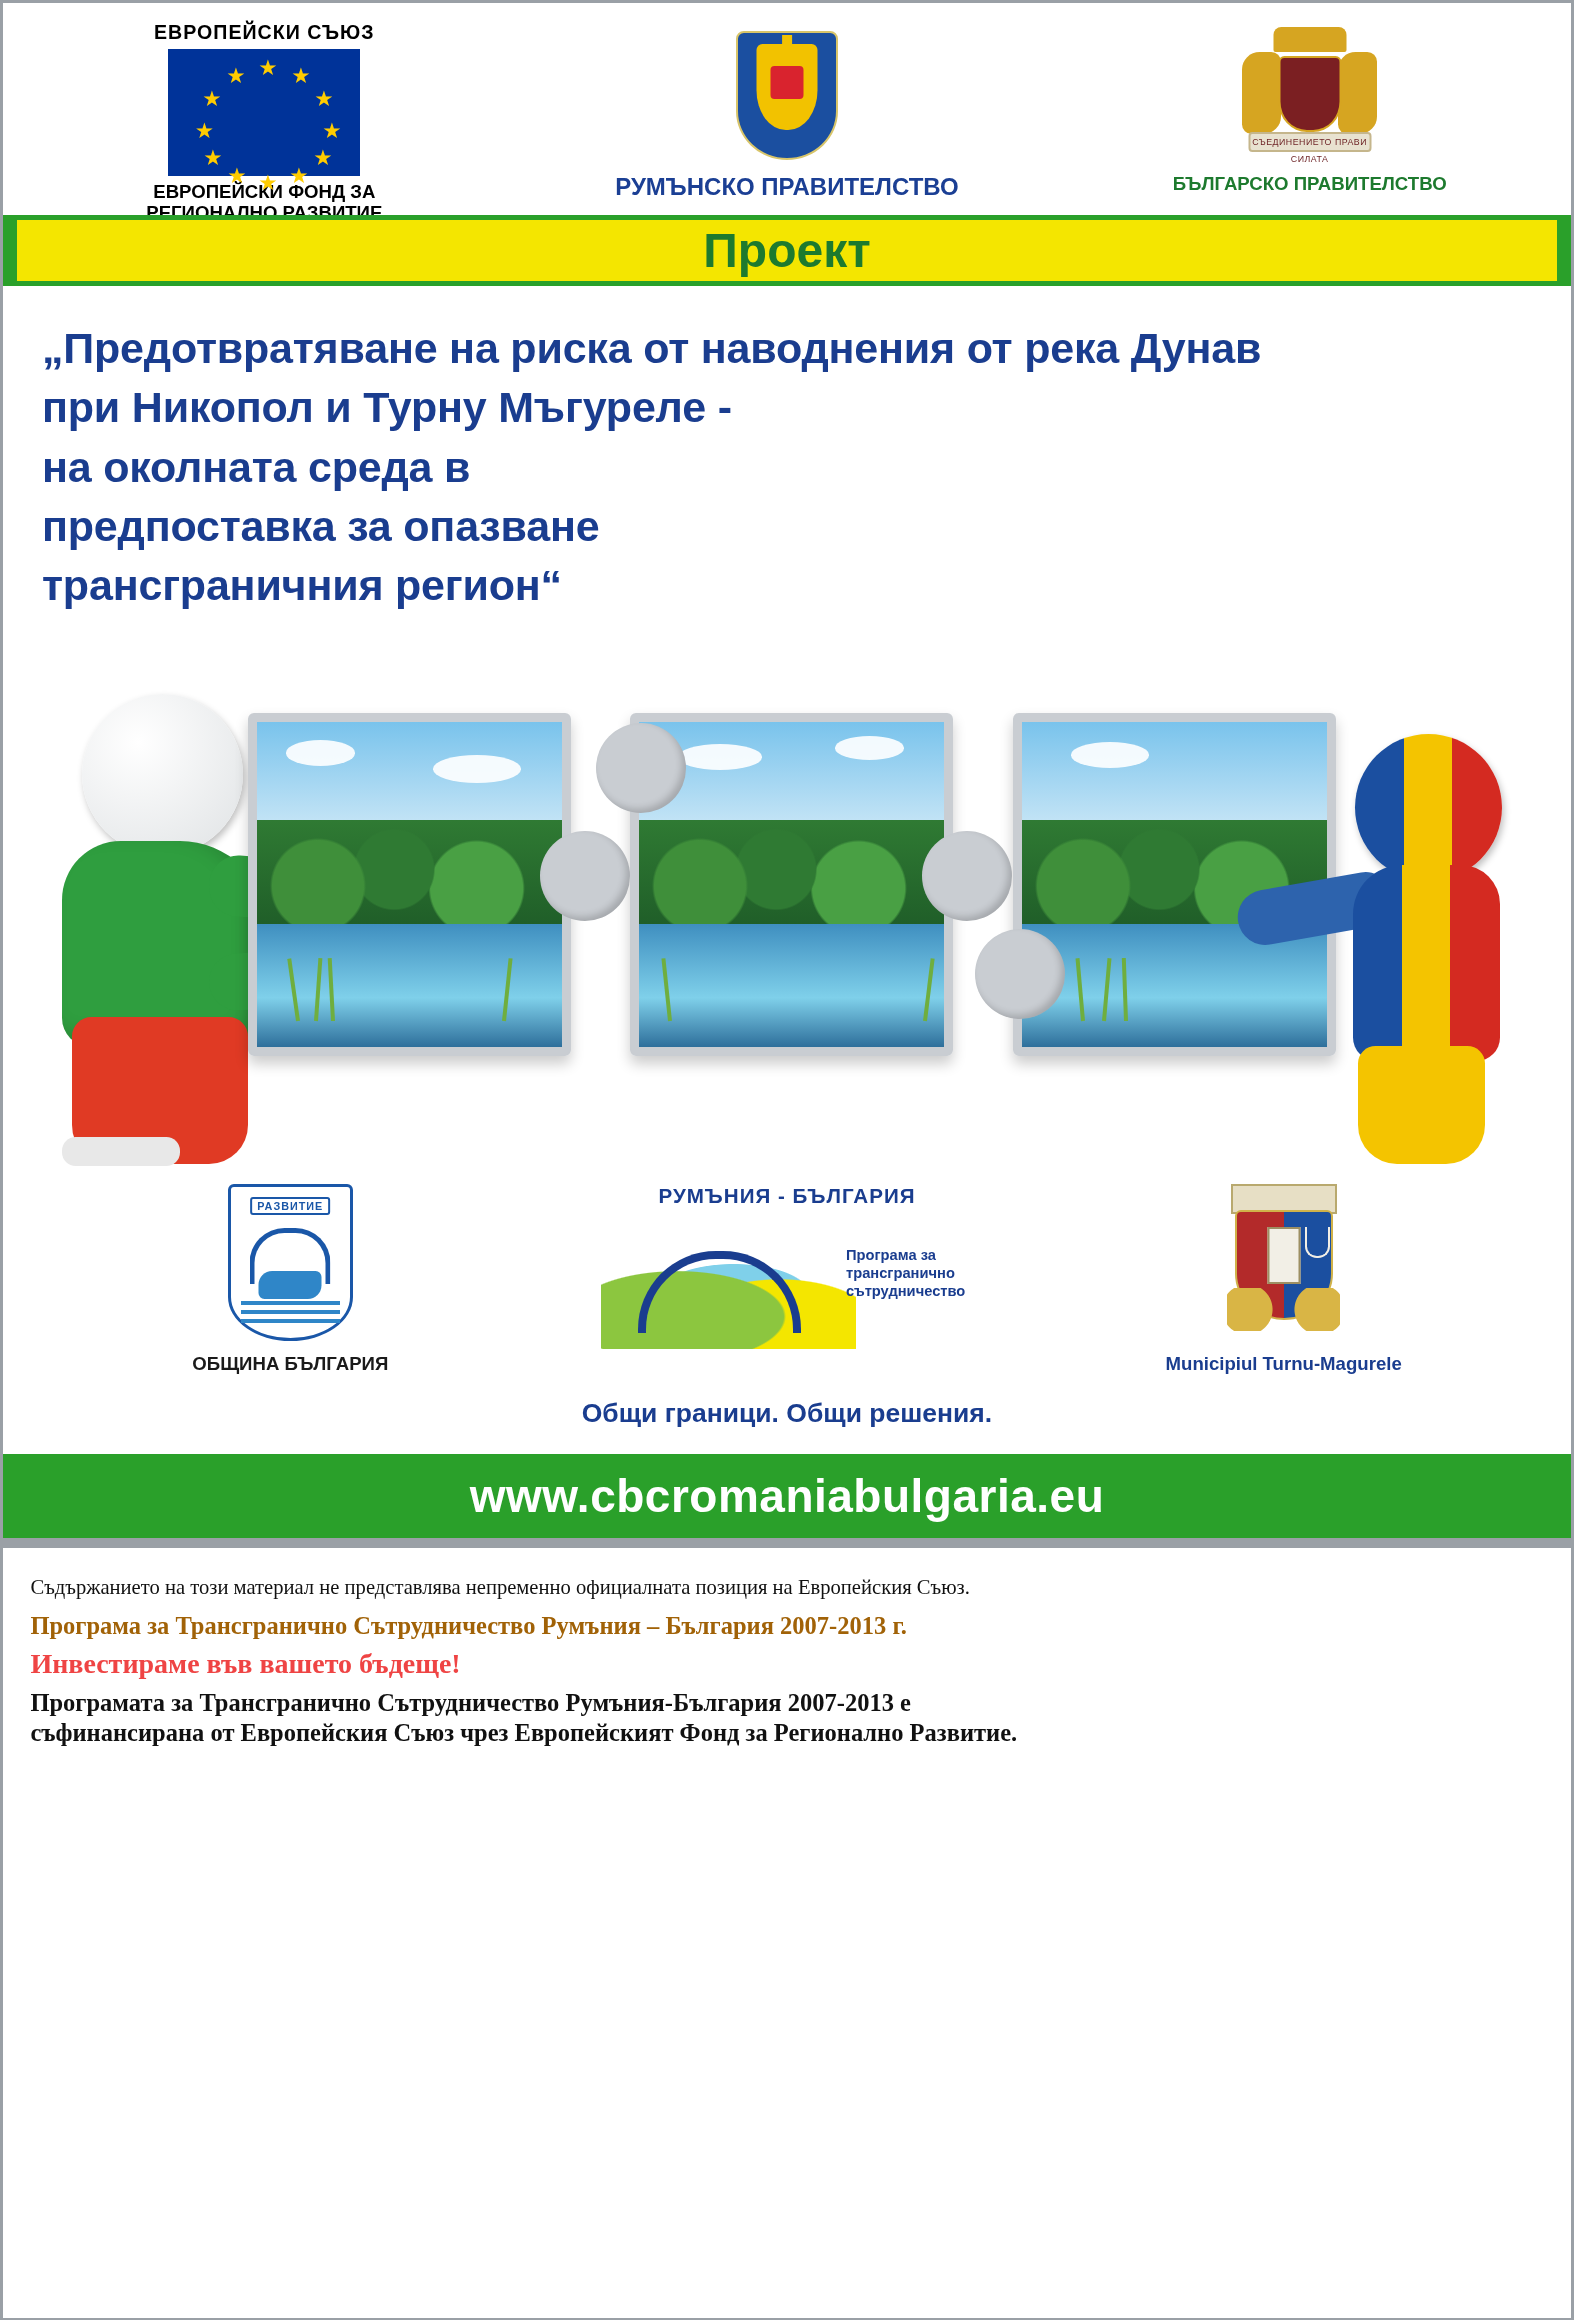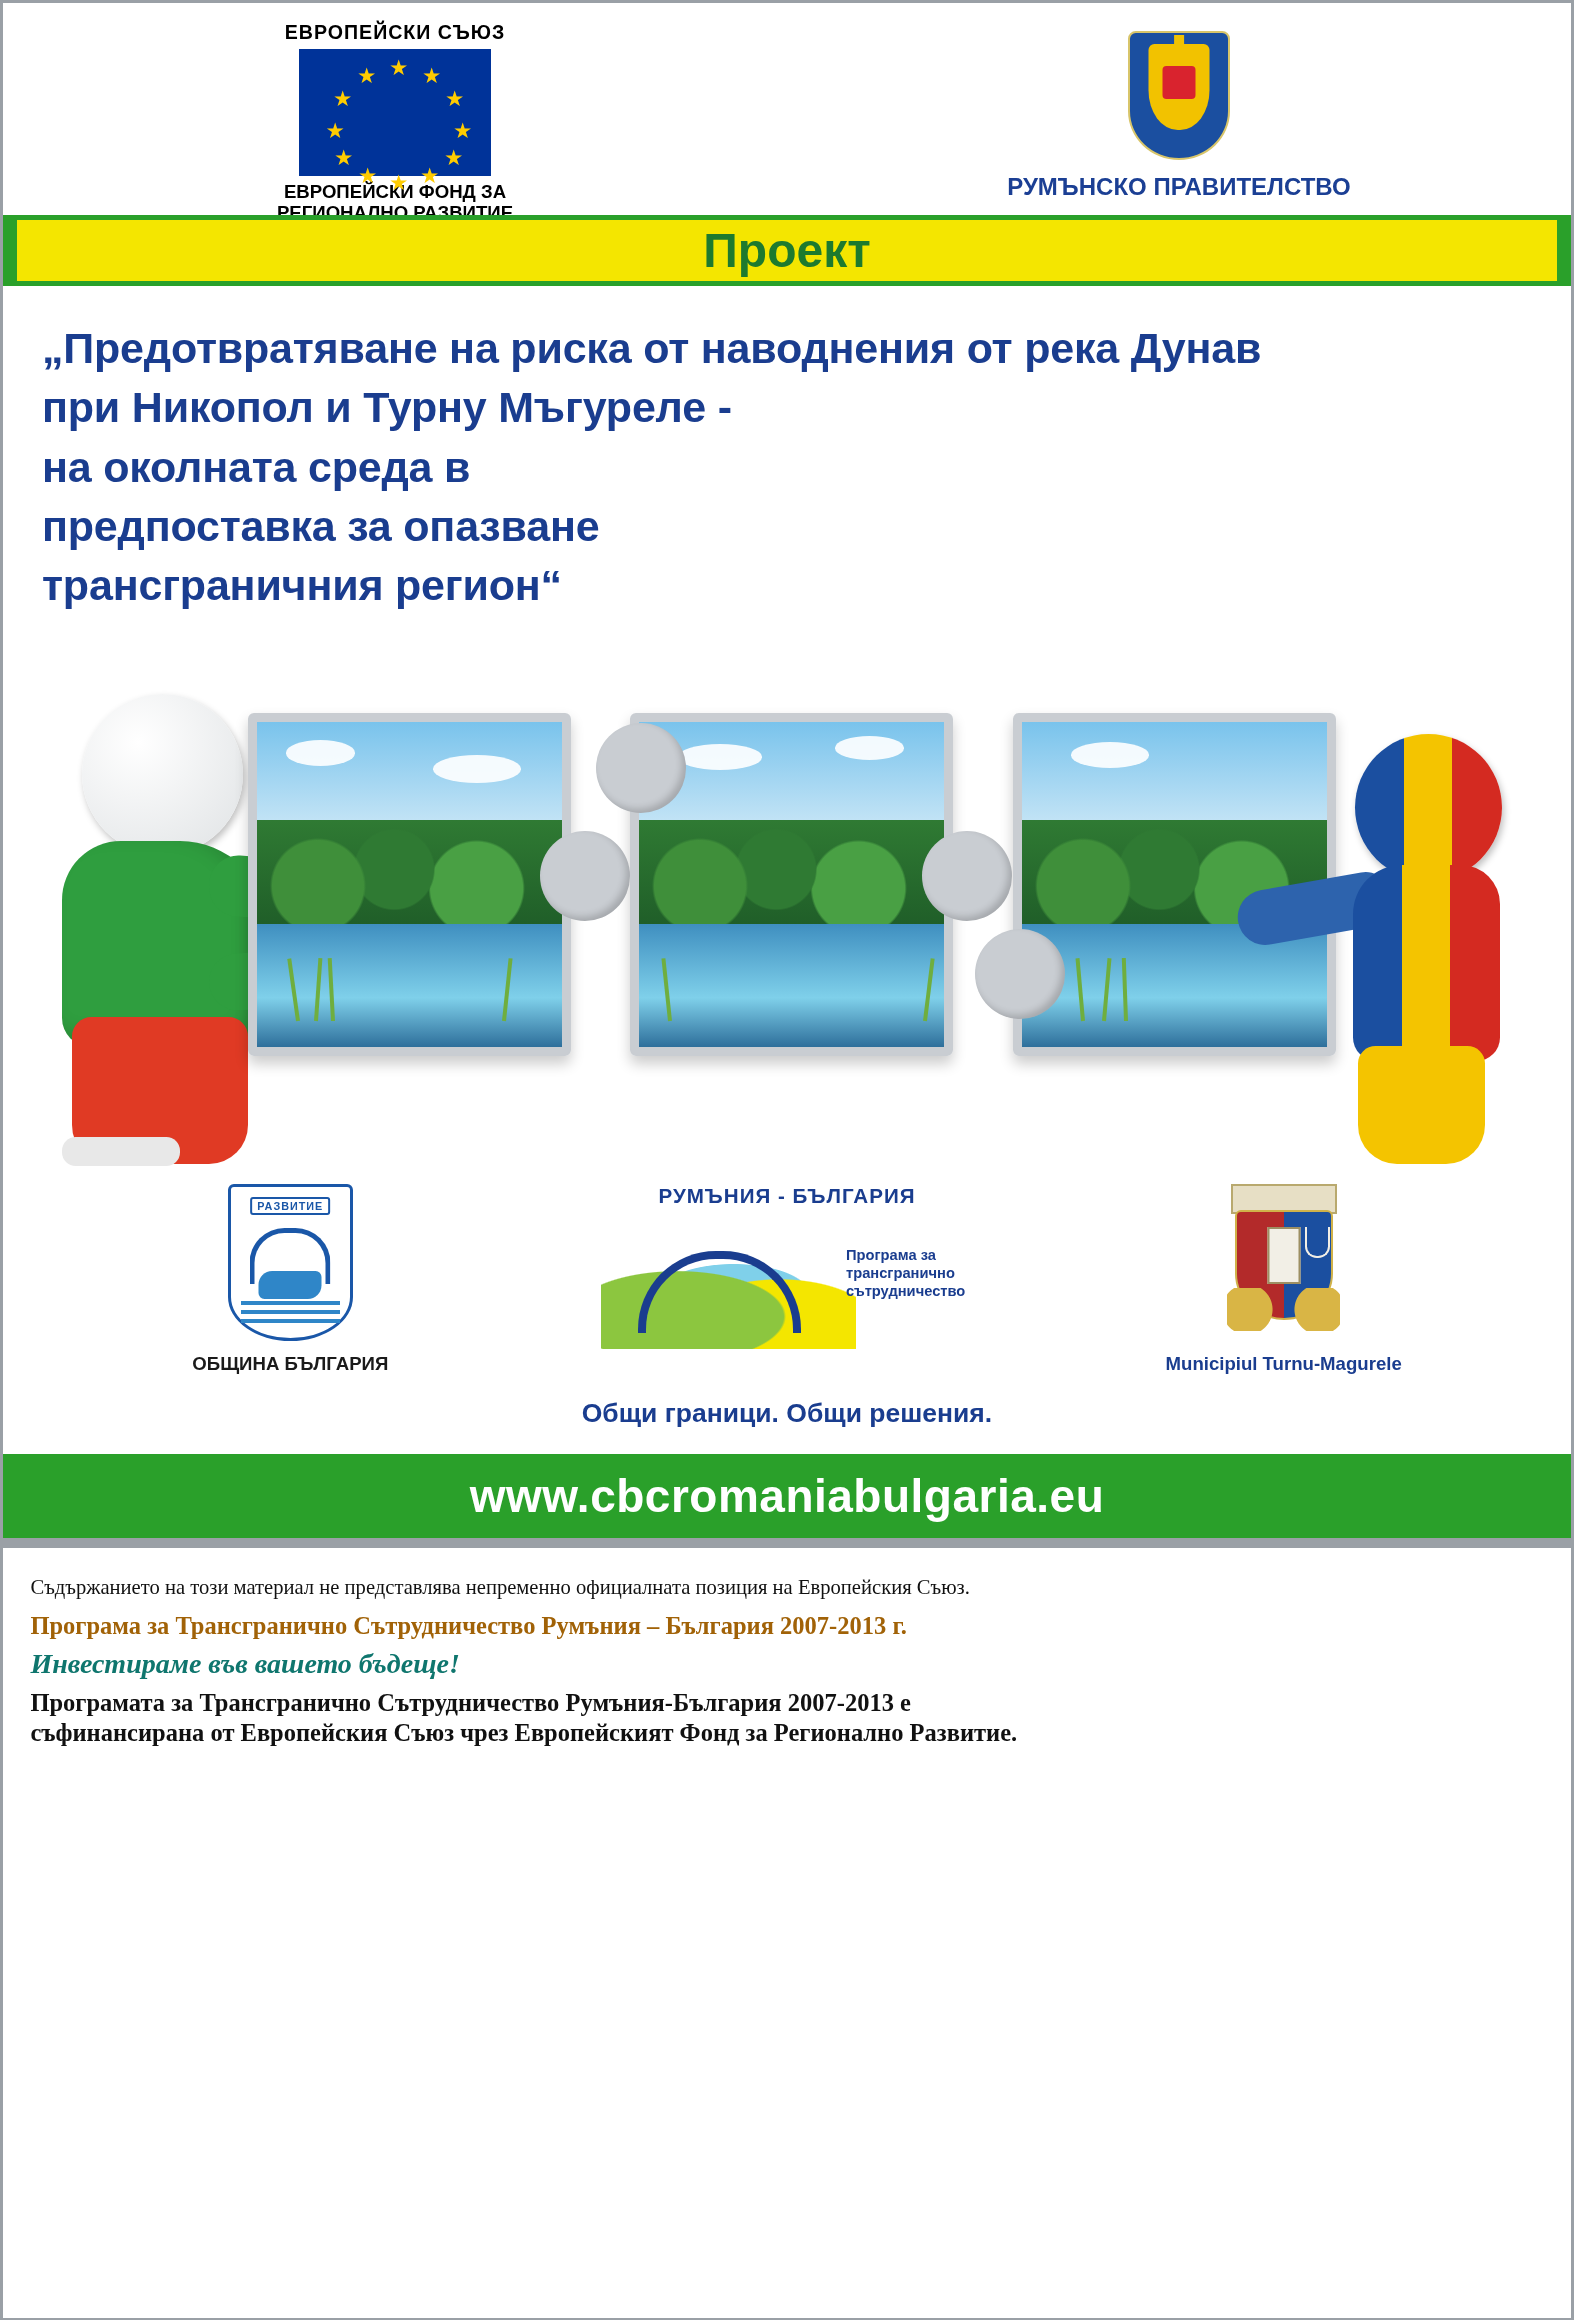--- a/index.html
+++ b/index.html
@@ -541,23 +541,22 @@
     font-family: "Liberation Serif", serif;
     font-size: 24.5px;
     font-weight: bold;
     color: #a16207;
     margin-bottom: 7.8px;
   }
   .foot-3 {
     font-family: "Liberation Serif", serif;
     font-size: 28px;
     font-weight: bold;
-    color: #0f766e;
+    color: #ef4444;
     margin-bottom: 7.8px;
-    font-style: italic;
   }
   .foot-4 {
     font-family: "Liberation Serif", serif;
     font-size: 24.5px;
     font-weight: bold;
     color: #111;
     line-height: 1.25;
   }
 </style>
 </head>
@@ -591,20 +590,32 @@
       <div class="crest-wrap">
         <div class="shield-ro">
           <div class="crosslet"></div>
           <div class="inner"></div>
           <div class="beak"></div>
         </div>
       </div>
       <div class="gov-label-ro">РУМЪНСКО ПРАВИТЕЛСТВО</div>
     </div>
 
+    <div class="header-block">
+      <div class="crest-wrap">
+        <div class="crest-bg">
+          <div class="crown"></div>
+          <div class="lion-l"></div>
+          <div class="lion-r"></div>
+          <div class="shield"></div>
+          <div class="ribbon">СЪЕДИНЕНИЕТО ПРАВИ СИЛАТА</div>
+        </div>
+      </div>
+      <div class="gov-label-bg">БЪЛГАРСКО ПРАВИТЕЛСТВО</div>
+    </div>
 
   </div>
 
   <div class="banner-strip">
     <div class="left-green"></div>
     <div class="banner-text">Проект</div>
     <div class="right-green"></div>
   </div>
 
   <div class="title-block">

